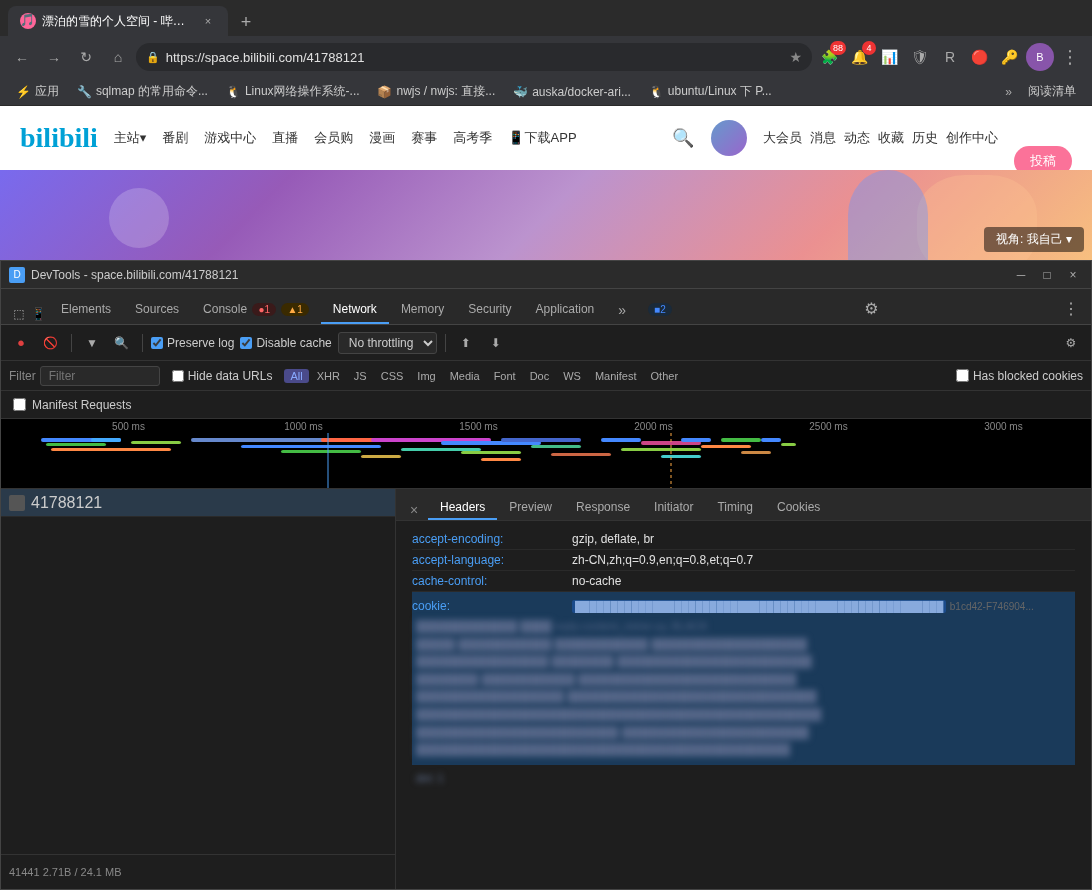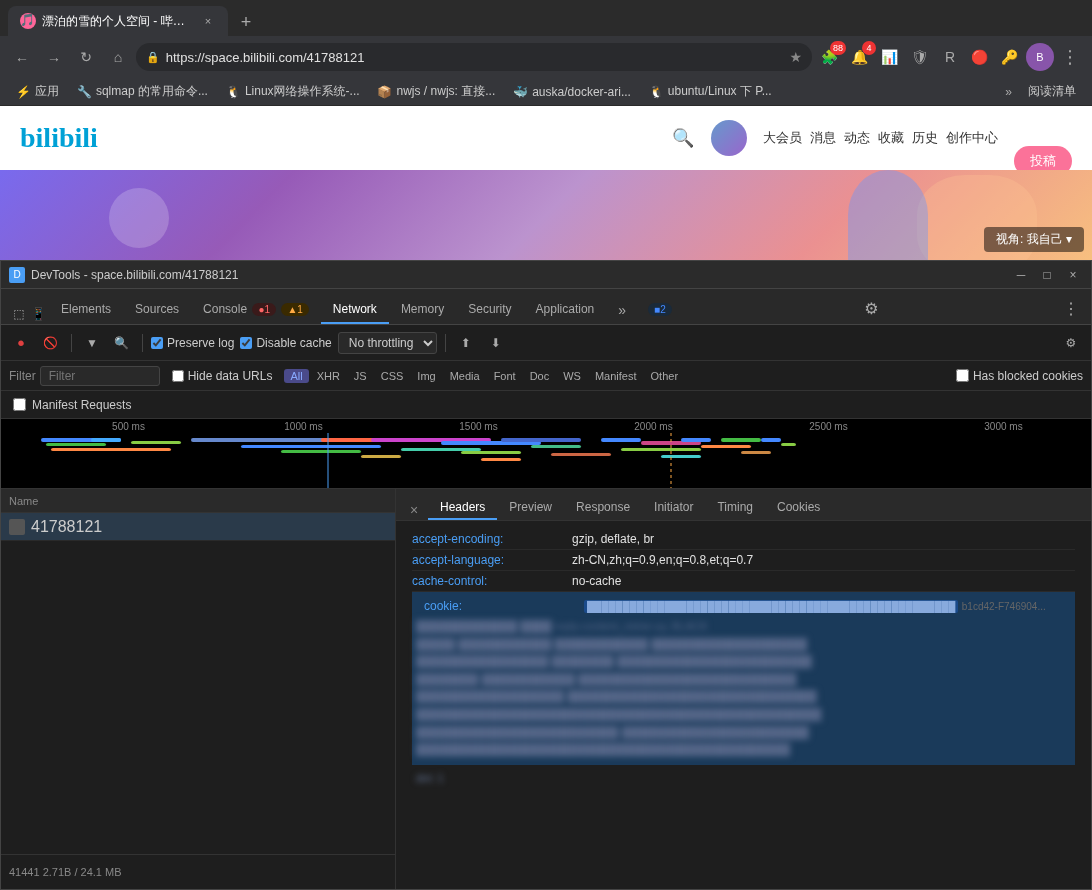--- a/index.html
+++ b/index.html
@@ -190,20 +190,31 @@
     <div class="bookmarks-more">»</div>
     <div class="bookmark-item">
       <span>阅读清单</span>
     </div>
   </div>
 
   <div class="page-content">
 
     <div class="bili-header">
       <div class="bili-logo">bilibili</div>
+      <div class="bili-nav">
+        <span class="bili-nav-item">主站▾</span>
+        <span class="bili-nav-item">番剧</span>
+        <span class="bili-nav-item">游戏中心</span>
+        <span class="bili-nav-item">直播</span>
+        <span class="bili-nav-item">会员购</span>
+        <span class="bili-nav-item">漫画</span>
+        <span class="bili-nav-item">赛事</span>
+        <span class="bili-nav-item">高考季</span>
+        <span class="bili-nav-item">📱下载APP</span>
+      </div>
       <div class="bili-spacer"></div>
       <div class="bili-search-icon">🔍</div>
       <div class="bili-avatar"></div>
       <div class="bili-actions">
         <span class="bili-nav-item">大会员</span>
         <span class="bili-nav-item">消息</span>
         <span class="bili-nav-item">动态</span>
         <span class="bili-nav-item">收藏</span>
         <span class="bili-nav-item">历史</span>
         <span class="bili-nav-item">创作中心</span>
@@ -352,23 +363,20 @@
           <rect x="740" y="10" width="15" height="3" fill="#88cc44" rx="2"></rect>
 
           <line x1="287" y1="0" x2="287" y2="60" stroke="#4a9ef5" stroke-width="1"></line>
           <line x1="630" y1="0" x2="630" y2="60" stroke="#ffaa44" stroke-width="1" stroke-dasharray="3,3"></line>
         </svg>
       </div>
 
       <div class="network-main">
 
         <div class="network-left">
-          <div class="network-list-header">
-            <span>Name</span>
-          </div>
           <div class="network-list">
             <div class="network-item selected">
               <div class="item-icon"></div>
               <span>41788121</span>
             </div>
           </div>
 
           <div class="status-bar">
             <span>41441    2.71B / 24.1 MB</span>
           </div>
@@ -394,21 +402,21 @@
             <div class="header-row">
               <span class="header-name">accept-language:</span>
               <span class="header-value"> zh-CN,zh;q=0.9,en;q=0.8,et;q=0.7</span>
             </div>
             <div class="header-row">
               <span class="header-name">cache-control:</span>
               <span class="header-value"> no-cache</span>
             </div>
 
             <div style="background:#1a3a5a;padding:4px 0;">
-              <div class="header-row" style="background:transparent;border:none;margin-left:12px;">
+              <div class="header-row" style="background:transparent;border:none;">
                 <span class="header-name">cookie:</span>
                 <span class="header-value"> <span style="background:#1a4a8a;padding:1px 3px;border-radius:2px;font-size:10px;color:#88aadd;">████████████████████████████████████████████████████</span> <span style="color:#666;font-size:10px;">b1cd42-F746904...</span></span>
               </div>
 
               <div style="padding:2px 0 2px 4px;font-size:11px;color:#556688;filter:blur(3px);line-height:1.6;">
                 <div>█████████████ ████ reply-content_mime-uy, BLACK</div>
                 <div>█████ ████████████ ████████████ ████████████████████</div>
                 <div>█████████████████ ████████ █████████████████████████</div>
                 <div>████████ ████████████ ████████████████████████████</div>
                 <div>███████████████████ ████████████████████████████████</div>

